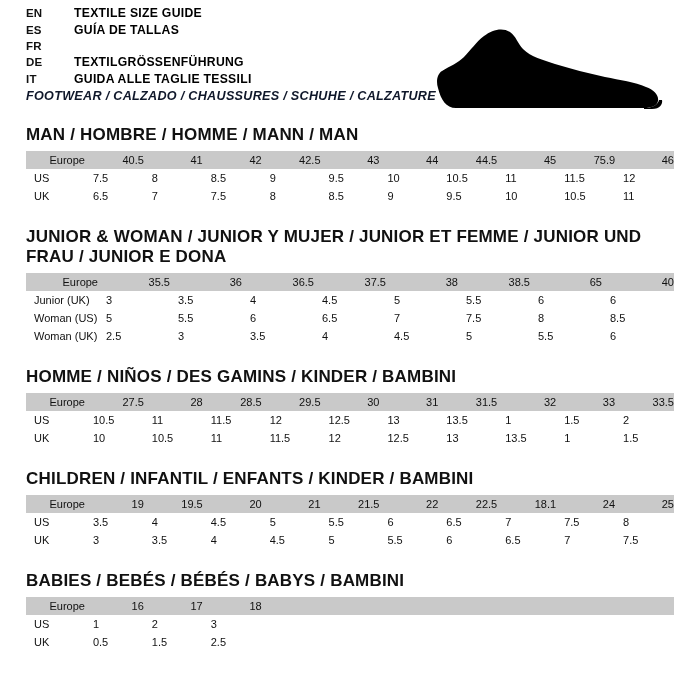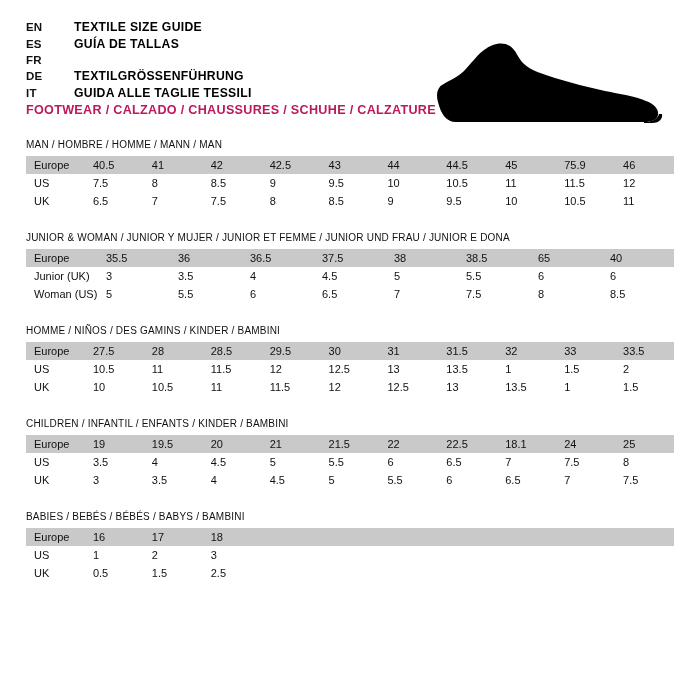--- a/index.html
+++ b/index.html
@@ -12,21 +12,21 @@
     background: #ffffff;
     font-family: "Liberation Sans", sans-serif;
     color: #1a1a1a;
     overflow: hidden;
   }
   .page {
     position: relative;
     width: 700px;
     height: 700px;
     box-sizing: border-box;
-    padding: 20px 26px 0 26px;
+    padding: 6px 26px 0 26px;
   }
   
   .header {
     position: relative;
   }
   .lang-rows {
     display: block;
   }
   .lang-row {
     display: flex;
@@ -46,55 +46,57 @@
     font-size: 12.2px;
     color: #000000;
     text-transform: uppercase;
     letter-spacing: .3px;
   }
   .footwear-line {
     margin-top: 1px;
     font-weight: bold;
     font-size: 12.6px;
     letter-spacing: .3px;
-    color: #be185d;
+    color: #0f172a;
+    font-style: italic;
   }
   
   .shoe {
     position: absolute;
     top: 10px;
     right: 4px;
     width: 240px;
     height: 100px;
   }
   
   .section {
     margin-top: 22px;
   }
   .section-title {
-    font-weight: normal;
-    font-size: 10px;
+    font-weight: bold;
+    font-size: 17px;
     letter-spacing: .2px;
     color: #111;
     margin-bottom: 6px;
   }
   table.size-table {
     border-collapse: collapse;
     width: 100%;
     table-layout: fixed;
   }
   table.size-table td {
     font-size: 11px;
     color: #111;
     padding: 3px 0 3px 8px;
     text-align: left;
     white-space: nowrap;
   }
   table.size-table tr.head td {
     background: #c9c9c9;
+    text-align: right;
   }
   table.size-table tr.body td {
     background: #ffffff;
   }
   table.size-table td.label {
     padding-left: 8px;
   }
   
   .narrow td { }
 </style>
@@ -212,20 +214,31 @@
       <tr class="body">
         <td class="label">Woman (US)</td>
         <td>5</td>
         <td>5.5</td>
         <td>6</td>
         <td>6.5</td>
         <td>7</td>
         <td>7.5</td>
         <td>8</td>
         <td>8.5</td>
+      </tr>
+      <tr class="body">
+        <td class="label">Woman (UK)</td>
+        <td>2.5</td>
+        <td>3</td>
+        <td>3.5</td>
+        <td>4</td>
+        <td>4.5</td>
+        <td>5</td>
+        <td>5.5</td>
+        <td>6</td>
       </tr>
     </tbody>
       </table>
   </div>
 
   <div class="section">
     <div class="section-title">HOMME / NIÑOS / DES GAMINS / KINDER / BAMBINI</div>
     <table class="size-table">
       <tbody>
           <tr class="head">

